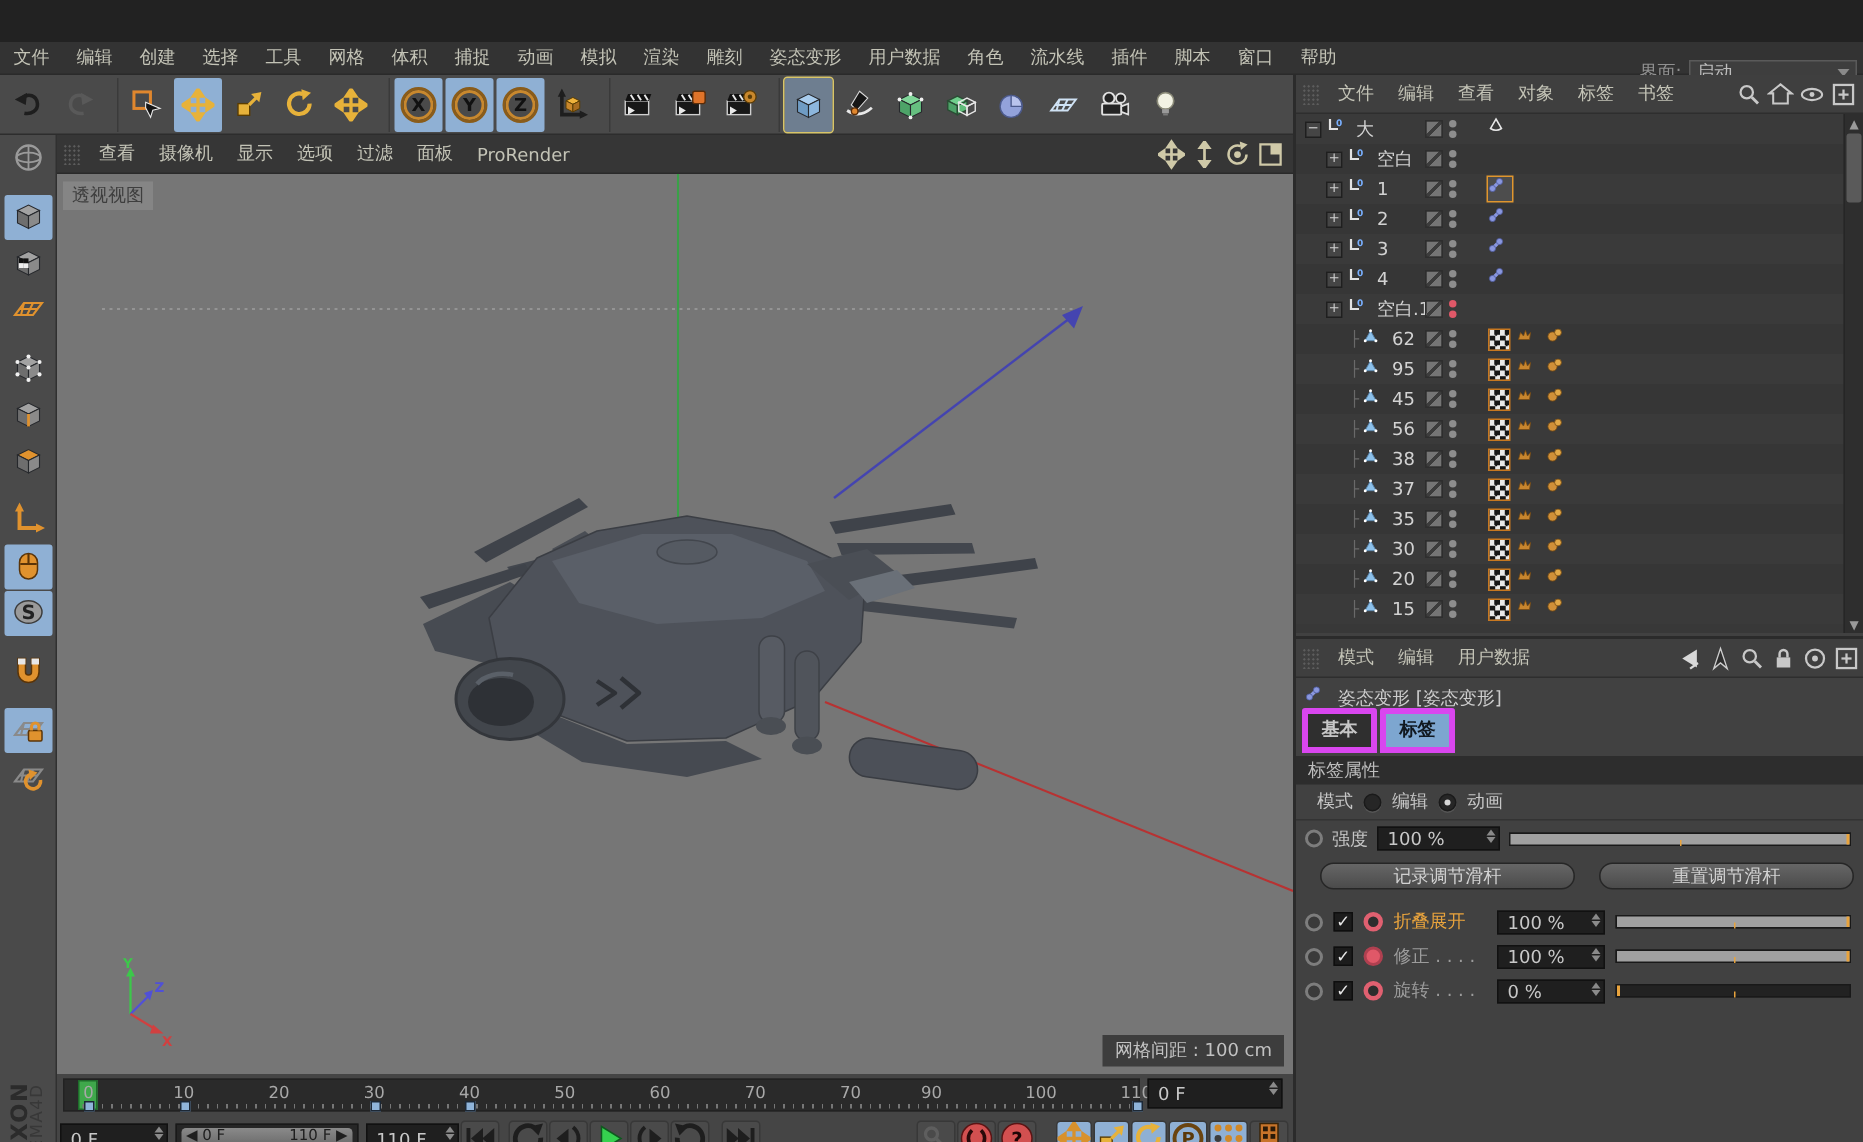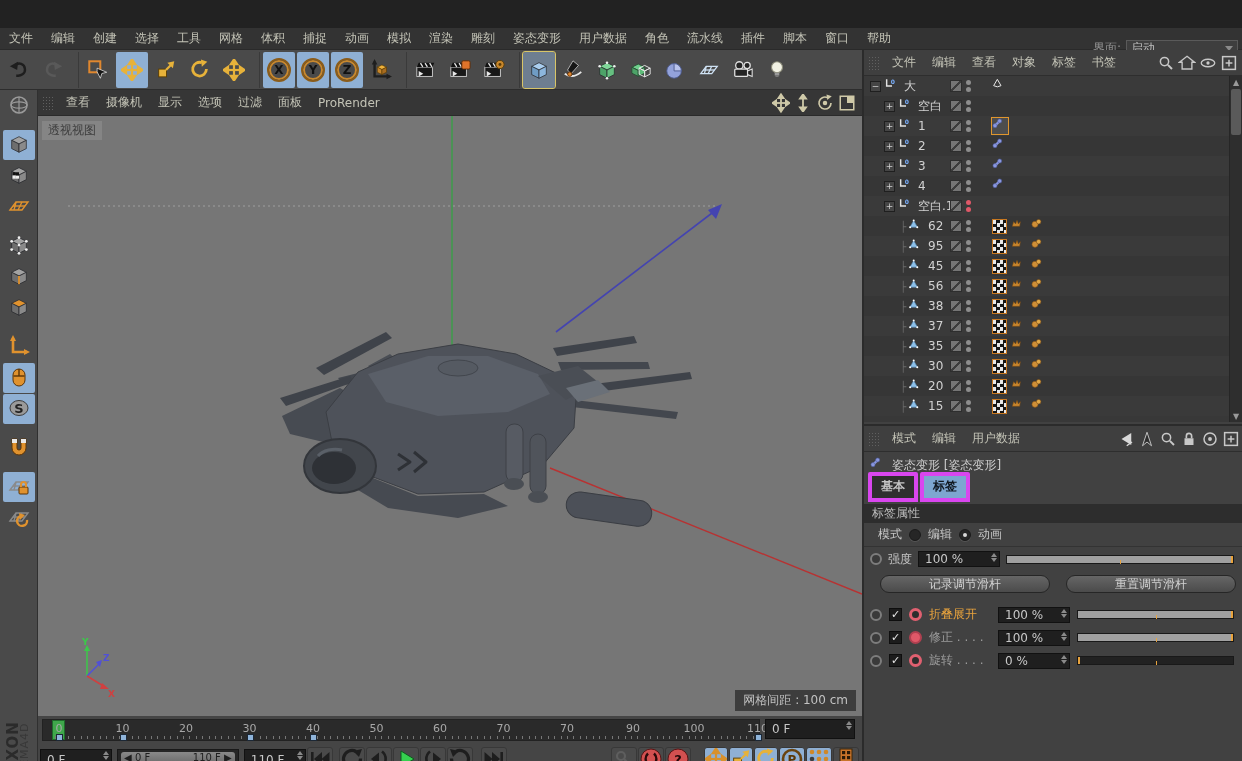--- a/index.html
+++ b/index.html
@@ -1323,21 +1323,21 @@
       <div class="minor" data-interactable="false"></div>
     <span class="tick" data-interactable="false" style="left: 16px;">0</span>
         <span class="tick" data-interactable="false" style="left: 79.5px;">10</span>
         <span class="tick" data-interactable="false" style="left: 143px;">20</span>
         <span class="tick" data-interactable="false" style="left: 206.5px;">30</span>
         <span class="tick" data-interactable="false" style="left: 270px;">40</span>
         <span class="tick" data-interactable="false" style="left: 333.5px;">50</span>
         <span class="tick" data-interactable="false" style="left: 397px;">60</span>
         <span class="tick" data-interactable="false" style="left: 460.5px;">70</span>
         <span class="tick" data-interactable="false" style="left: 524px;">70</span>
-        <span class="tick" data-interactable="false" style="left: 590px;">90</span>
+        <span class="tick" data-interactable="false" style="left: 578px;">90</span>
         <span class="tick" data-interactable="false" style="left: 651px;">100</span>
         <span class="tick" data-interactable="false" style="left: 714.5px;">110</span>
         <span class="key" data-interactable="true" style="left: 13px;"></span>
         <span class="key" data-interactable="true" style="left: 76.5px;"></span>
         <span class="key" data-interactable="true" style="left: 203.5px;"></span>
         <span class="key" data-interactable="true" style="left: 267px;"></span>
         <span class="key" data-interactable="true" style="left: 711.5px;"></span>
       </div>
     <div id="framebox" data-interactable="false">
       <span class="valbox" style="width:90px;" data-interactable="true">

